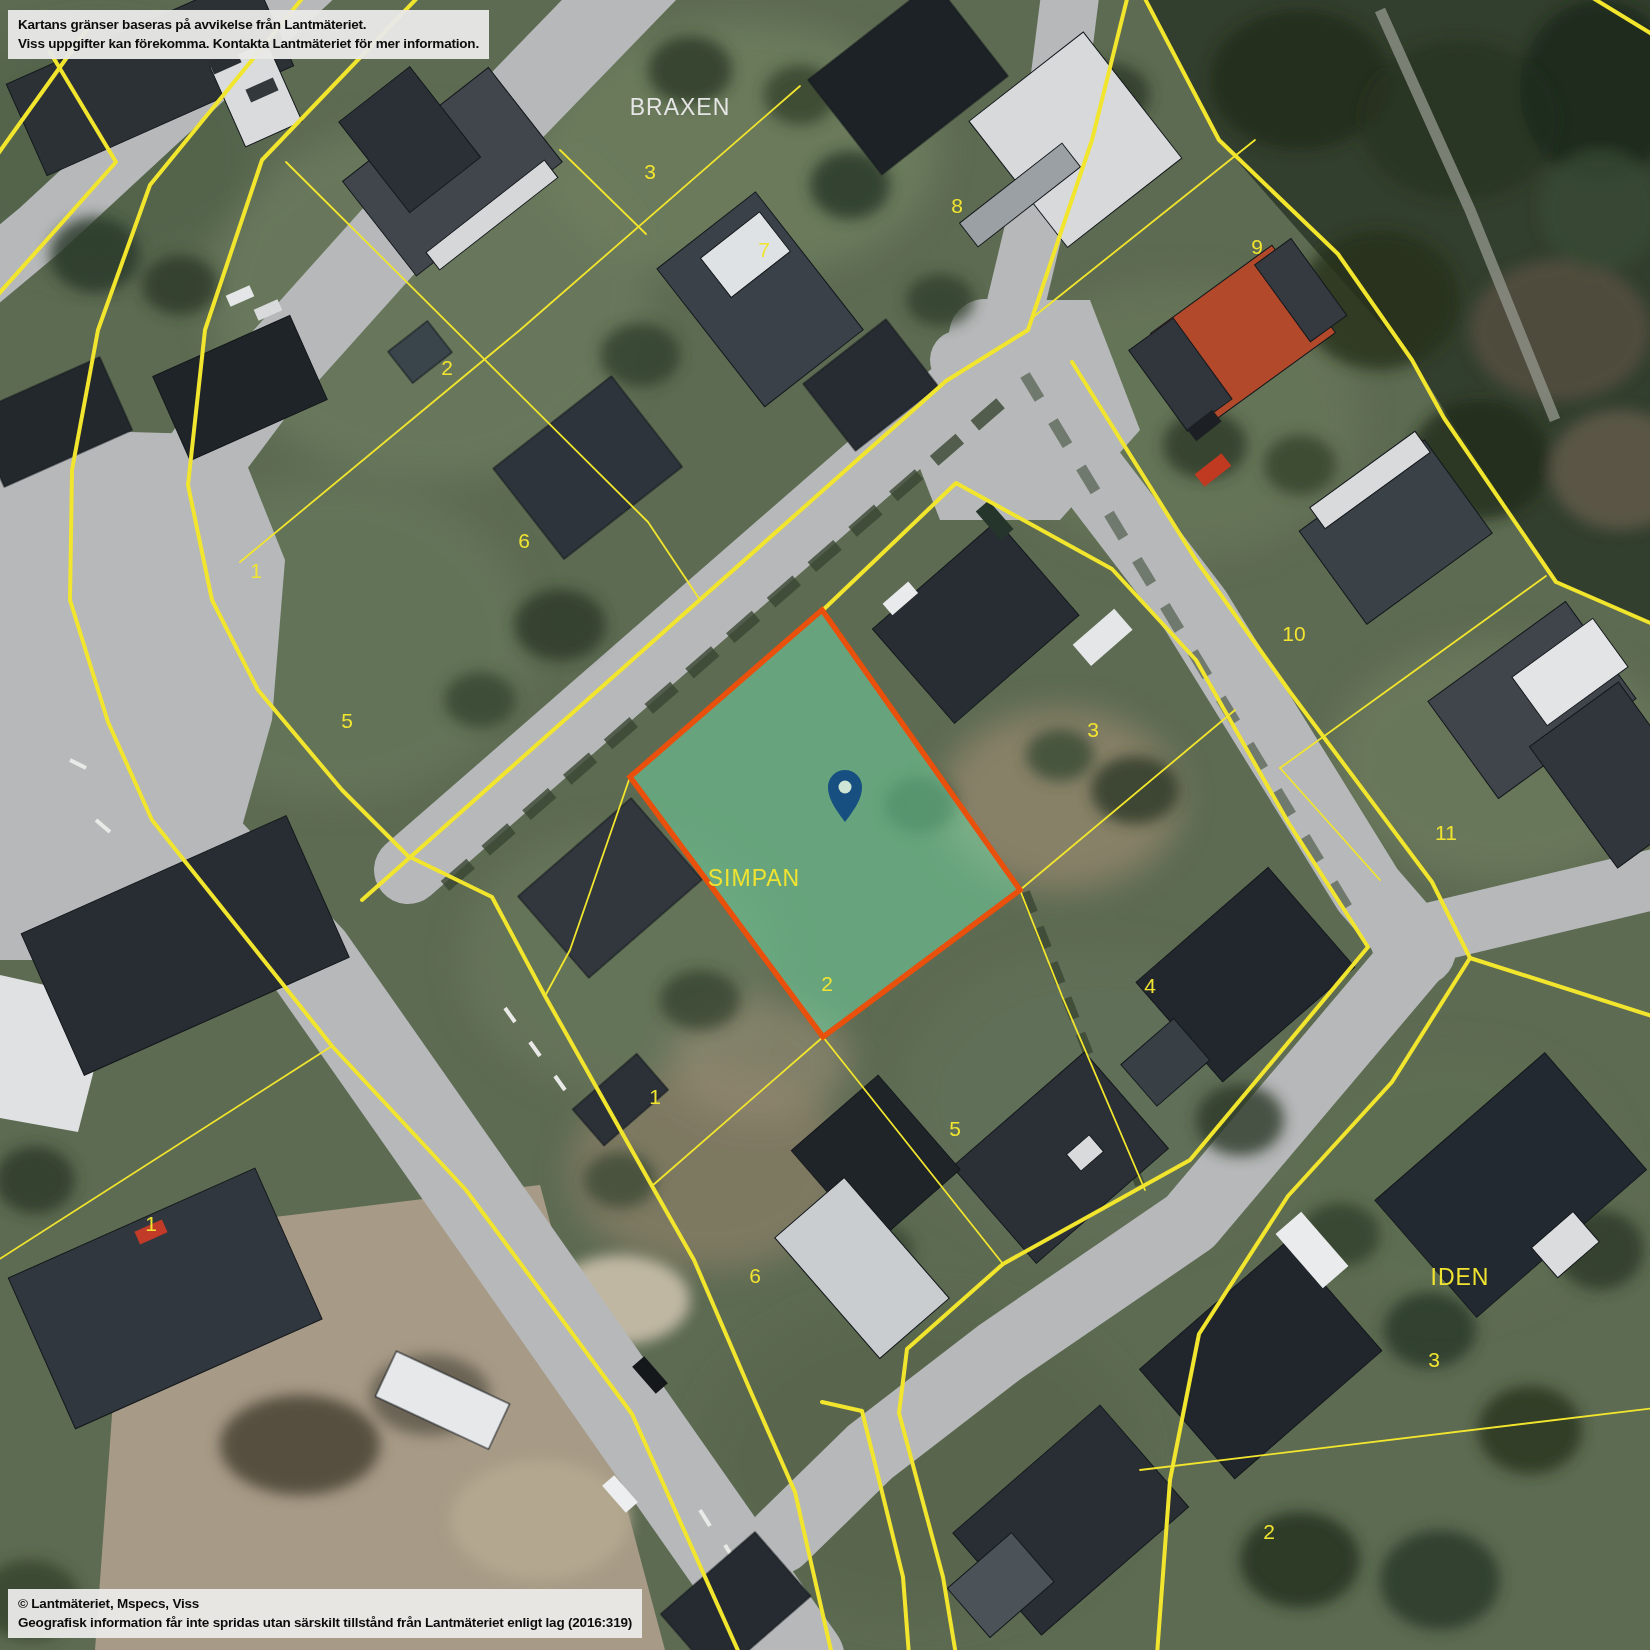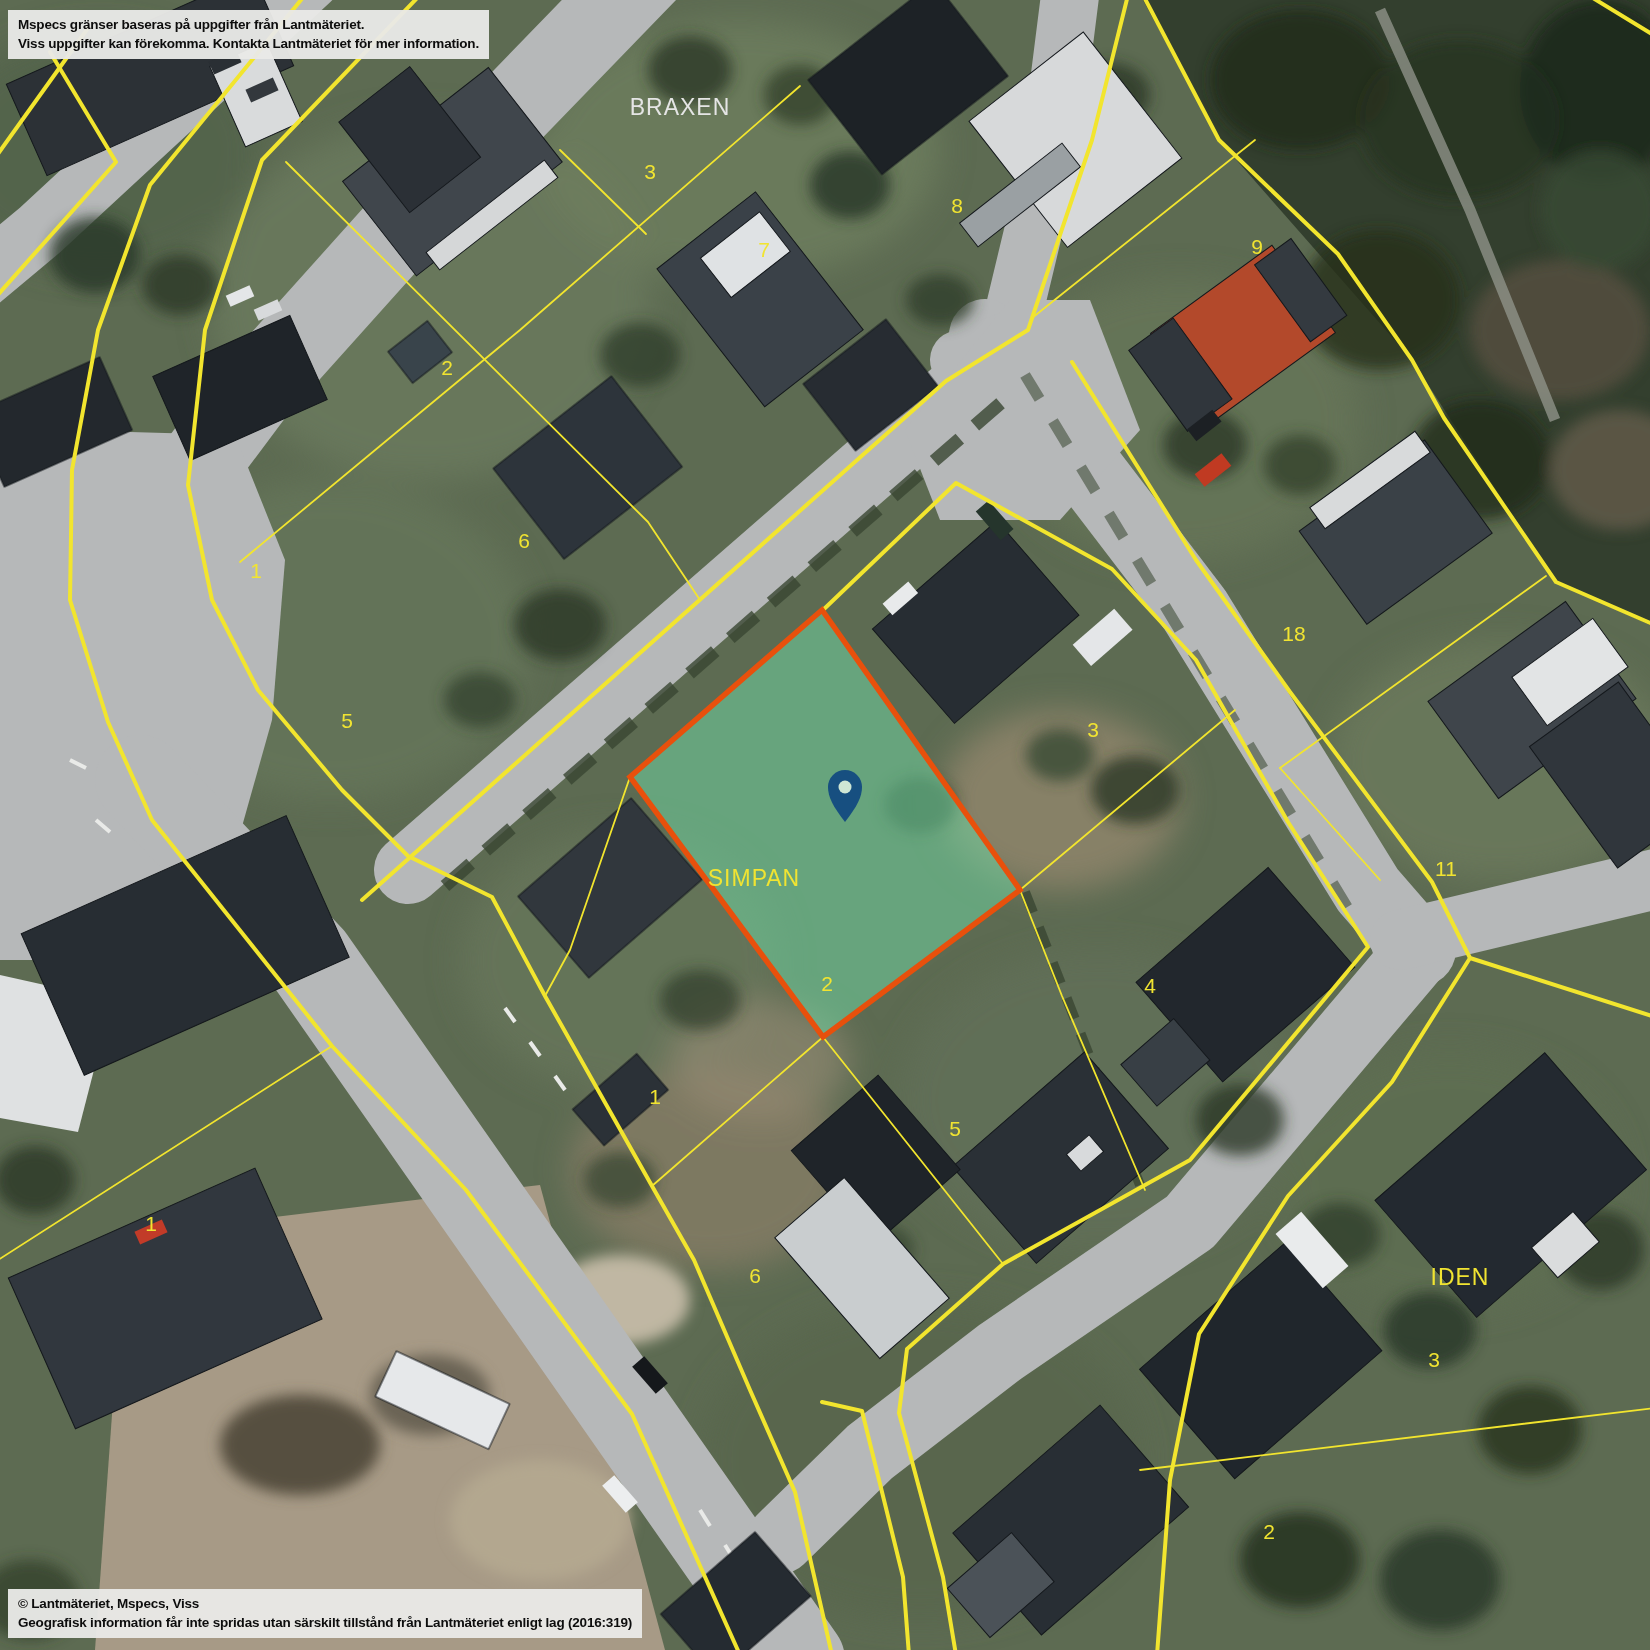--- a/index.html
+++ b/index.html
@@ -261,35 +261,35 @@
       <span class="map-label block" style="left: 754px; top: 878px; color: rgb(241, 228, 49);">SIMPAN</span>
       <span class="map-label block" style="left: 1460px; top: 1277px; color: rgb(241, 228, 49);">IDEN</span>
       <span class="map-label number" style="left: 650px; top: 172px; color: rgb(241, 228, 49);">3</span>
       <span class="map-label number" style="left: 764px; top: 250px; color: rgb(241, 228, 49);">7</span>
       <span class="map-label number" style="left: 957px; top: 206px; color: rgb(241, 228, 49);">8</span>
       <span class="map-label number" style="left: 1257px; top: 247px; color: rgb(241, 228, 49);">9</span>
       <span class="map-label number" style="left: 447px; top: 368px; color: rgb(241, 228, 49);">2</span>
       <span class="map-label number" style="left: 524px; top: 541px; color: rgb(241, 228, 49);">6</span>
       <span class="map-label number" style="left: 256px; top: 571px; color: rgb(241, 228, 49);">1</span>
       <span class="map-label number" style="left: 347px; top: 721px; color: rgb(241, 228, 49);">5</span>
-      <span class="map-label number" style="left: 1294px; top: 634px; color: rgb(241, 228, 49);">18</span>
+      <span class="map-label number" style="left: 1294px; top: 634px; color: rgb(241, 228, 49);">10</span>
       <span class="map-label number" style="left: 1093px; top: 730px; color: rgb(241, 228, 49);">3</span>
-      <span class="map-label number" style="left: 1446px; top: 833px; color: rgb(241, 228, 49); margin-top: 36px;">11</span>
+      <span class="map-label number" style="left: 1446px; top: 833px; color: rgb(241, 228, 49);">11</span>
       <span class="map-label number" style="left: 1150px; top: 986px; color: rgb(241, 228, 49);">4</span>
       <span class="map-label number" style="left: 827px; top: 984px; color: rgb(241, 228, 49);">2</span>
       <span class="map-label number" style="left: 655px; top: 1097px; color: rgb(241, 228, 49);">1</span>
       <span class="map-label number" style="left: 955px; top: 1129px; color: rgb(241, 228, 49);">5</span>
       <span class="map-label number" style="left: 755px; top: 1276px; color: rgb(241, 228, 49);">6</span>
       <span class="map-label number" style="left: 151px; top: 1224px; color: rgb(241, 228, 49);">1</span>
       <span class="map-label number" style="left: 1434px; top: 1360px; color: rgb(241, 228, 49);">3</span>
       <span class="map-label number" style="left: 1269px; top: 1532px; color: rgb(241, 228, 49);">2</span>
     </div>
 
 <div class="info-box top">
-  <div>Mspecs gränser baseras på uppgifter från Lantmäteriet.</div>
+  <div>Kartans gränser baseras på avvikelse från Lantmäteriet.</div>
   <div>Viss uppgifter kan förekomma. Kontakta Lantmäteriet för mer information.</div>
 </div>
 
 <div class="info-box bottom">
   <div>© Lantmäteriet, Mspecs, Viss</div>
   <div>Geografisk information får inte spridas utan särskilt tillstånd från Lantmäteriet enligt lag (2016:319)</div>
 </div>
 
 </div>
 

